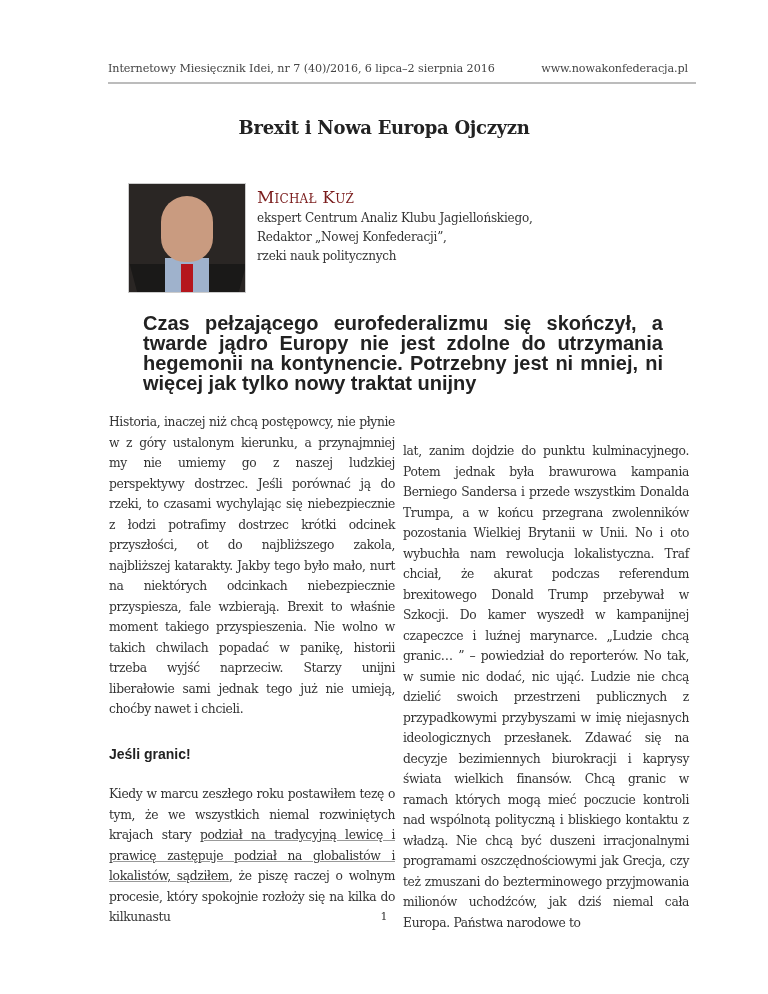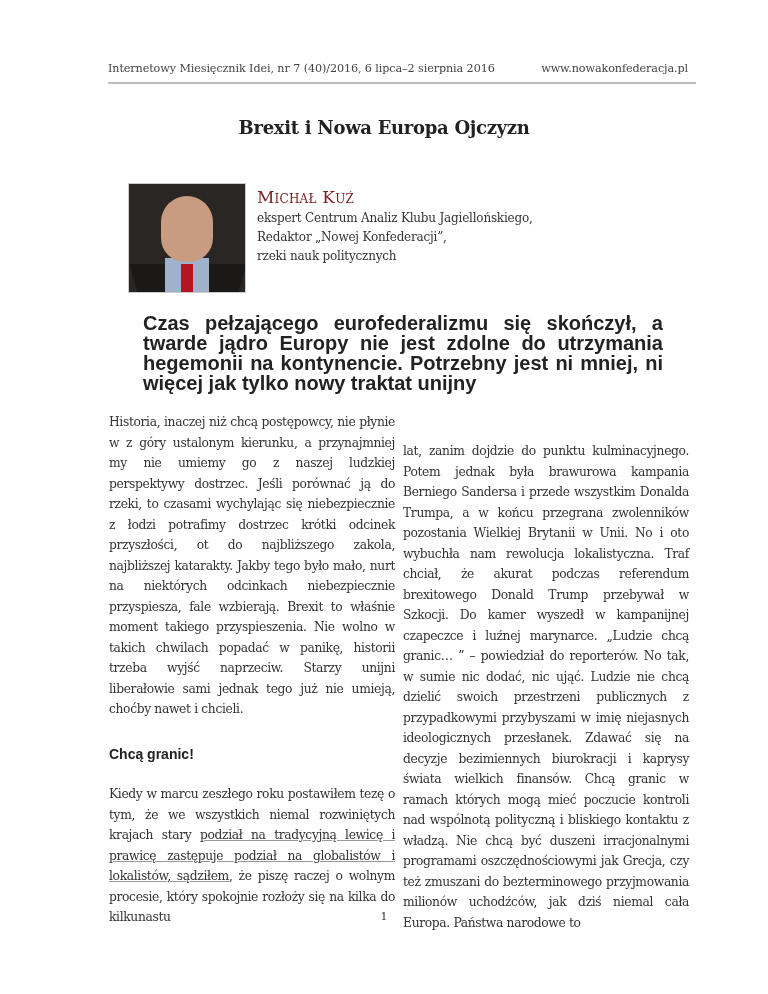--- a/index.html
+++ b/index.html
@@ -50,21 +50,21 @@
     <div class="author-line">ekspert Centrum Analiz Klubu Jagiellońskiego,</div>
     <div class="author-line">Redaktor „Nowej Konfederacji”,</div>
     <div class="author-line">rzeki nauk politycznych</div>
   </div>
 </div>
 
 <div class="lead">Czas pełzającego eurofederalizmu się skończył, a twarde jądro Europy nie jest zdolne do utrzymania hegemonii na kontynencie. Potrzebny jest ni mniej, ni więcej jak tylko nowy traktat unijny</div>
 
 <div class="col left">
   <p>Historia, inaczej niż chcą postępowcy, nie płynie w z góry ustalonym kierunku, a przynajmniej my nie umiemy go z naszej ludzkiej perspektywy dostrzec. Jeśli porównać ją do rzeki, to czasami wychylając się niebezpiecznie z łodzi potrafimy dostrzec krótki odcinek przyszłości, ot do najbliższego zakola, najbliższej katarakty. Jakby tego było mało, nurt na niektórych odcinkach niebezpiecznie przyspiesza, fale wzbierają. Brexit to właśnie moment takiego przyspieszenia. Nie wolno w takich chwilach popadać w panikę, historii trzeba wyjść naprzeciw. Starzy unijni liberałowie sami jednak tego już nie umieją, choćby nawet i chcieli.</p>
-  <p class="subhead">Chcą granic!</p>
+  <p class="subhead">Jeśli granic!</p>
   <p><span>Kiedy w marcu zeszłego roku postawiłem tezę o tym, że we wszystkich niemal rozwiniętych krajach stary </span><a class="link">podział na tradycyjną lewicę i prawicę zastępuje podział na globalistów i lokalistów, sądziłem</a><span>, że piszę raczej o wolnym procesie, który spokojnie rozłoży się na kilka do kilkunastu</span></p>
 </div>
 
 <div class="col right">
   <p>lat, zanim dojdzie do punktu kulminacyjnego. Potem jednak była brawurowa kampania Berniego Sandersa i przede wszystkim Donalda Trumpa, a w końcu przegrana zwolenników pozostania Wielkiej Brytanii w Unii. No i oto wybuchła nam rewolucja lokalistyczna. Traf chciał, że akurat podczas referendum brexitowego Donald Trump przebywał w Szkocji. Do kamer wyszedł w kampanijnej czapeczce i luźnej marynarce. „Ludzie chcą granic… ” – powiedział do reporterów. No tak, w sumie nic dodać, nic ująć. Ludzie nie chcą dzielić swoich przestrzeni publicznych z przypadkowymi przybyszami w imię niejasnych ideologicznych przesłanek. Zdawać się na decyzje bezimiennych biurokracji i kaprysy świata wielkich finansów. Chcą granic w ramach których mogą mieć poczucie kontroli nad wspólnotą polityczną i bliskiego kontaktu z władzą. Nie chcą być duszeni irracjonalnymi programami oszczędnościowymi jak Grecja, czy też zmuszani do bezterminowego przyjmowania milionów uchodźców, jak dziś niemal cała Europa. Państwa narodowe to</p>
 </div>
 
 <div class="page-num">1</div>
 
 </body></html>

